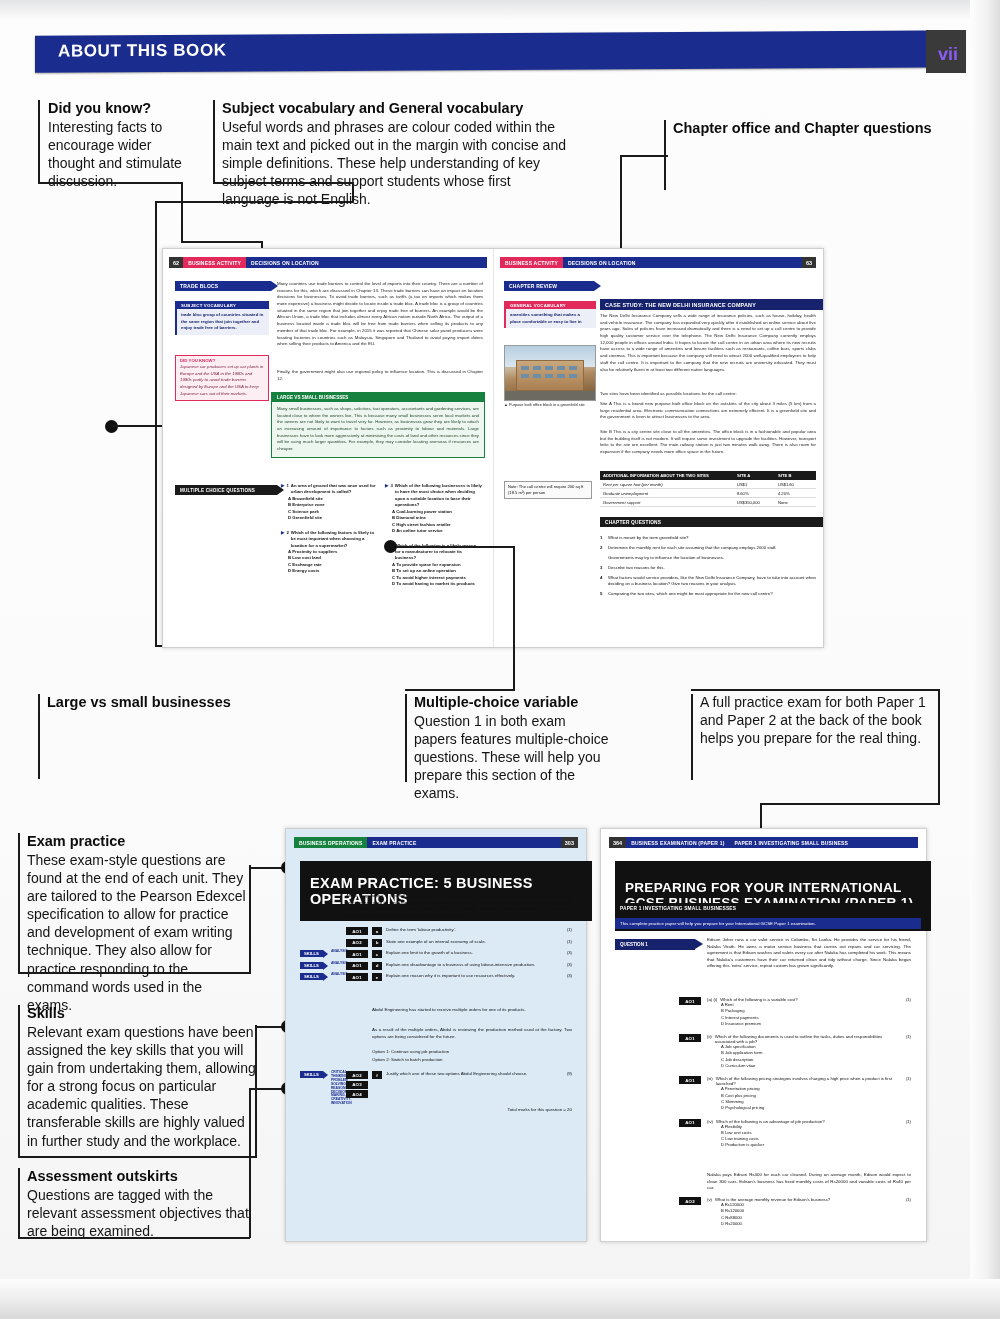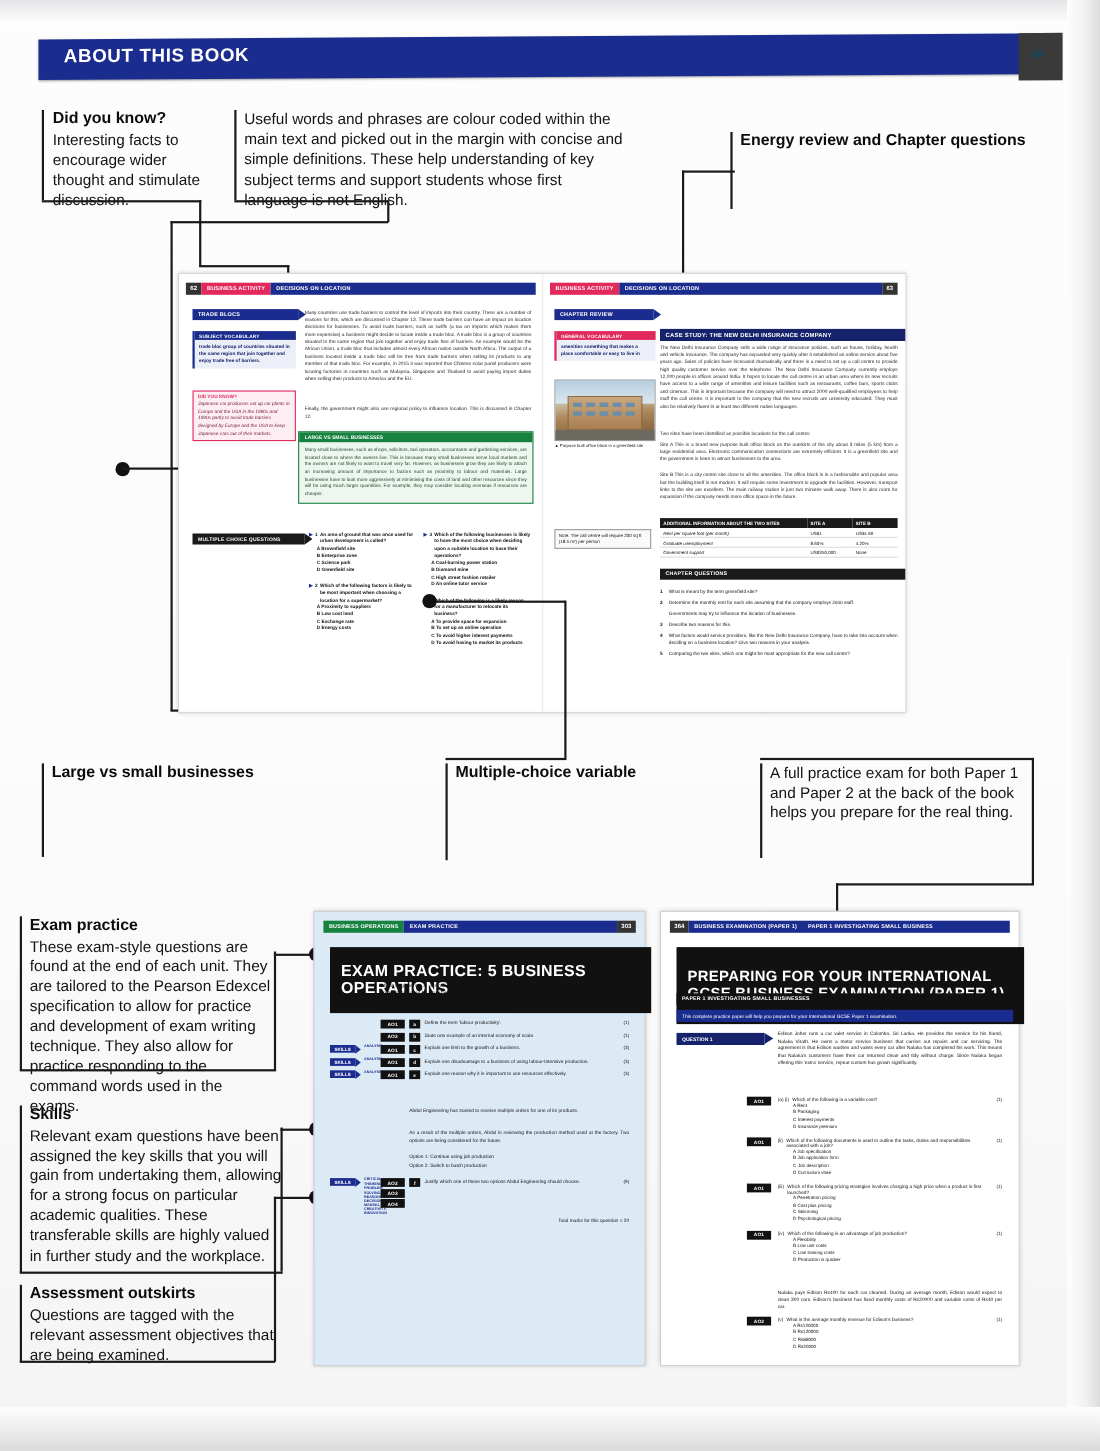--- a/index.html
+++ b/index.html
@@ -21,21 +21,21 @@
 
   
   #banner{position:absolute;left:35px;top:33px;width:930px;height:37px;
      background:#1b2c8f;transform:skewY(-0.35deg);
      box-shadow:0 1px 2px rgba(0,0,0,.35);}
   #banner-title{position:absolute;left:58px;top:41px;
      font-size:17px;font-weight:bold;color:#ffffff;letter-spacing:.6px;
      transform:skewY(-0.35deg);}
   #pagenum-box{position:absolute;left:926px;top:30px;width:40px;height:43px;
      background:#3a3a3a;transform:skewY(-0.35deg);}
-  #pagenum{position:absolute;left:938px;top:44px;color:#0c4a6e;font-size:10px;
+  #pagenum{position:absolute;left:938px;top:44px;color:#8b5cf6;font-size:18px;
      font-weight:bold;transform:skewY(-0.35deg);}
 
   
   .callout{position:absolute;}
   .callout .ttl{font-size:14.5px;font-weight:bold;color:#0c0c0c;line-height:1.28;}
   .callout .bdy{font-size:14px;color:#141414;line-height:1.3;}
   .vrule{position:absolute;background:#1a1a1a;width:2px;}
   .hrule{position:absolute;background:#1a1a1a;height:2px;}
   .dot{position:absolute;width:13px;height:13px;border-radius:50%;background:#111;}
 
@@ -161,34 +161,35 @@
   <div class="bdy">Interesting facts to encourage wider thought and stimulate discussion.</div>
 </div>
 <div class="hrule" style="left:38px;top:182px;width:145px;"></div>
 <div class="vrule" style="left:181px;top:182px;height:60px;"></div>
 <div class="hrule" style="left:181px;top:241px;width:82px;"></div>
 <div class="vrule" style="left:261px;top:241px;height:42px;"></div>
 <div class="dot" style="left:255px;top:277px;"></div>
 
 <div class="vrule" style="left:213px;top:100px;height:82px;"></div>
 <div class="callout" style="left:222px;top:99px;width:350px;">
+  <div class="ttl">Subject vocabulary and General vocabulary</div>
   <div class="bdy">Useful words and phrases are colour coded within the main text and picked out in the margin with concise and simple definitions. These help understanding of key subject terms and support students whose first language is not English.</div>
 </div>
 <div class="hrule" style="left:213px;top:182px;width:140px;"></div>
 <div class="vrule" style="left:110px;top:430px;height:2px;"></div>
 <div class="vrule" style="left:352px;top:182px;height:20px;"></div>
 <div class="hrule" style="left:155px;top:201px;width:198px;"></div>
 <div class="vrule" style="left:155px;top:201px;height:445px;"></div>
 <div class="hrule" style="left:155px;top:645px;width:150px;"></div>
 <div class="dot" style="left:105px;top:420px;"></div>
 <div class="hrule" style="left:111px;top:425px;width:160px;"></div>
 
 <div class="vrule" style="left:664px;top:120px;height:70px;"></div>
 <div class="callout" style="left:673px;top:119px;width:280px;">
-  <div class="ttl">Energy review and Chapter questions</div>
+  <div class="ttl">Chapter office and Chapter questions</div>
 </div>
 <div class="hrule" style="left:620px;top:155px;width:48px;"></div>
 <div class="vrule" style="left:620px;top:155px;height:118px;"></div>
 <div class="dot" style="left:614px;top:267px;"></div>
 
 <div class="spread" style="left:162px;top:248px;width:660px;height:398px;">
 
   <div class="bookpage" style="left:0;top:0;width:330px;height:398px;border-right:1px solid #e5e5e5;">
     <div class="runhead" style="left:6px;top:8px;width:318px;display:flex;">
       <div class="rh-num">62</div>
@@ -369,20 +370,21 @@
 </div>
 
 <div class="vrule" style="left:38px;top:694px;height:85px;"></div>
 <div class="callout" style="left:47px;top:693px;width:330px;">
   <div class="ttl">Large vs small businesses</div>
 </div>
 
 <div class="vrule" style="left:405px;top:694px;height:88px;"></div>
 <div class="callout" style="left:414px;top:693px;width:195px;">
   <div class="ttl">Multiple-choice variable</div>
+  <div class="bdy">Question 1 in both exam papers features multiple-choice questions. These will help you prepare this section of the exams.</div>
 </div>
 <div class="hrule" style="left:405px;top:689px;width:110px;"></div>
 <div class="vrule" style="left:513px;top:546px;height:143px;"></div>
 <div class="hrule" style="left:390px;top:546px;width:124px;"></div>
 <div class="dot" style="left:384px;top:540px;"></div>
 
 <div class="vrule" style="left:691px;top:694px;height:86px;"></div>
 <div class="callout" style="left:700px;top:693px;width:240px;">
   <div class="bdy">A full practice exam for both Paper 1 and Paper 2 at the back of the book helps you prepare for the real thing.</div>
 </div>

